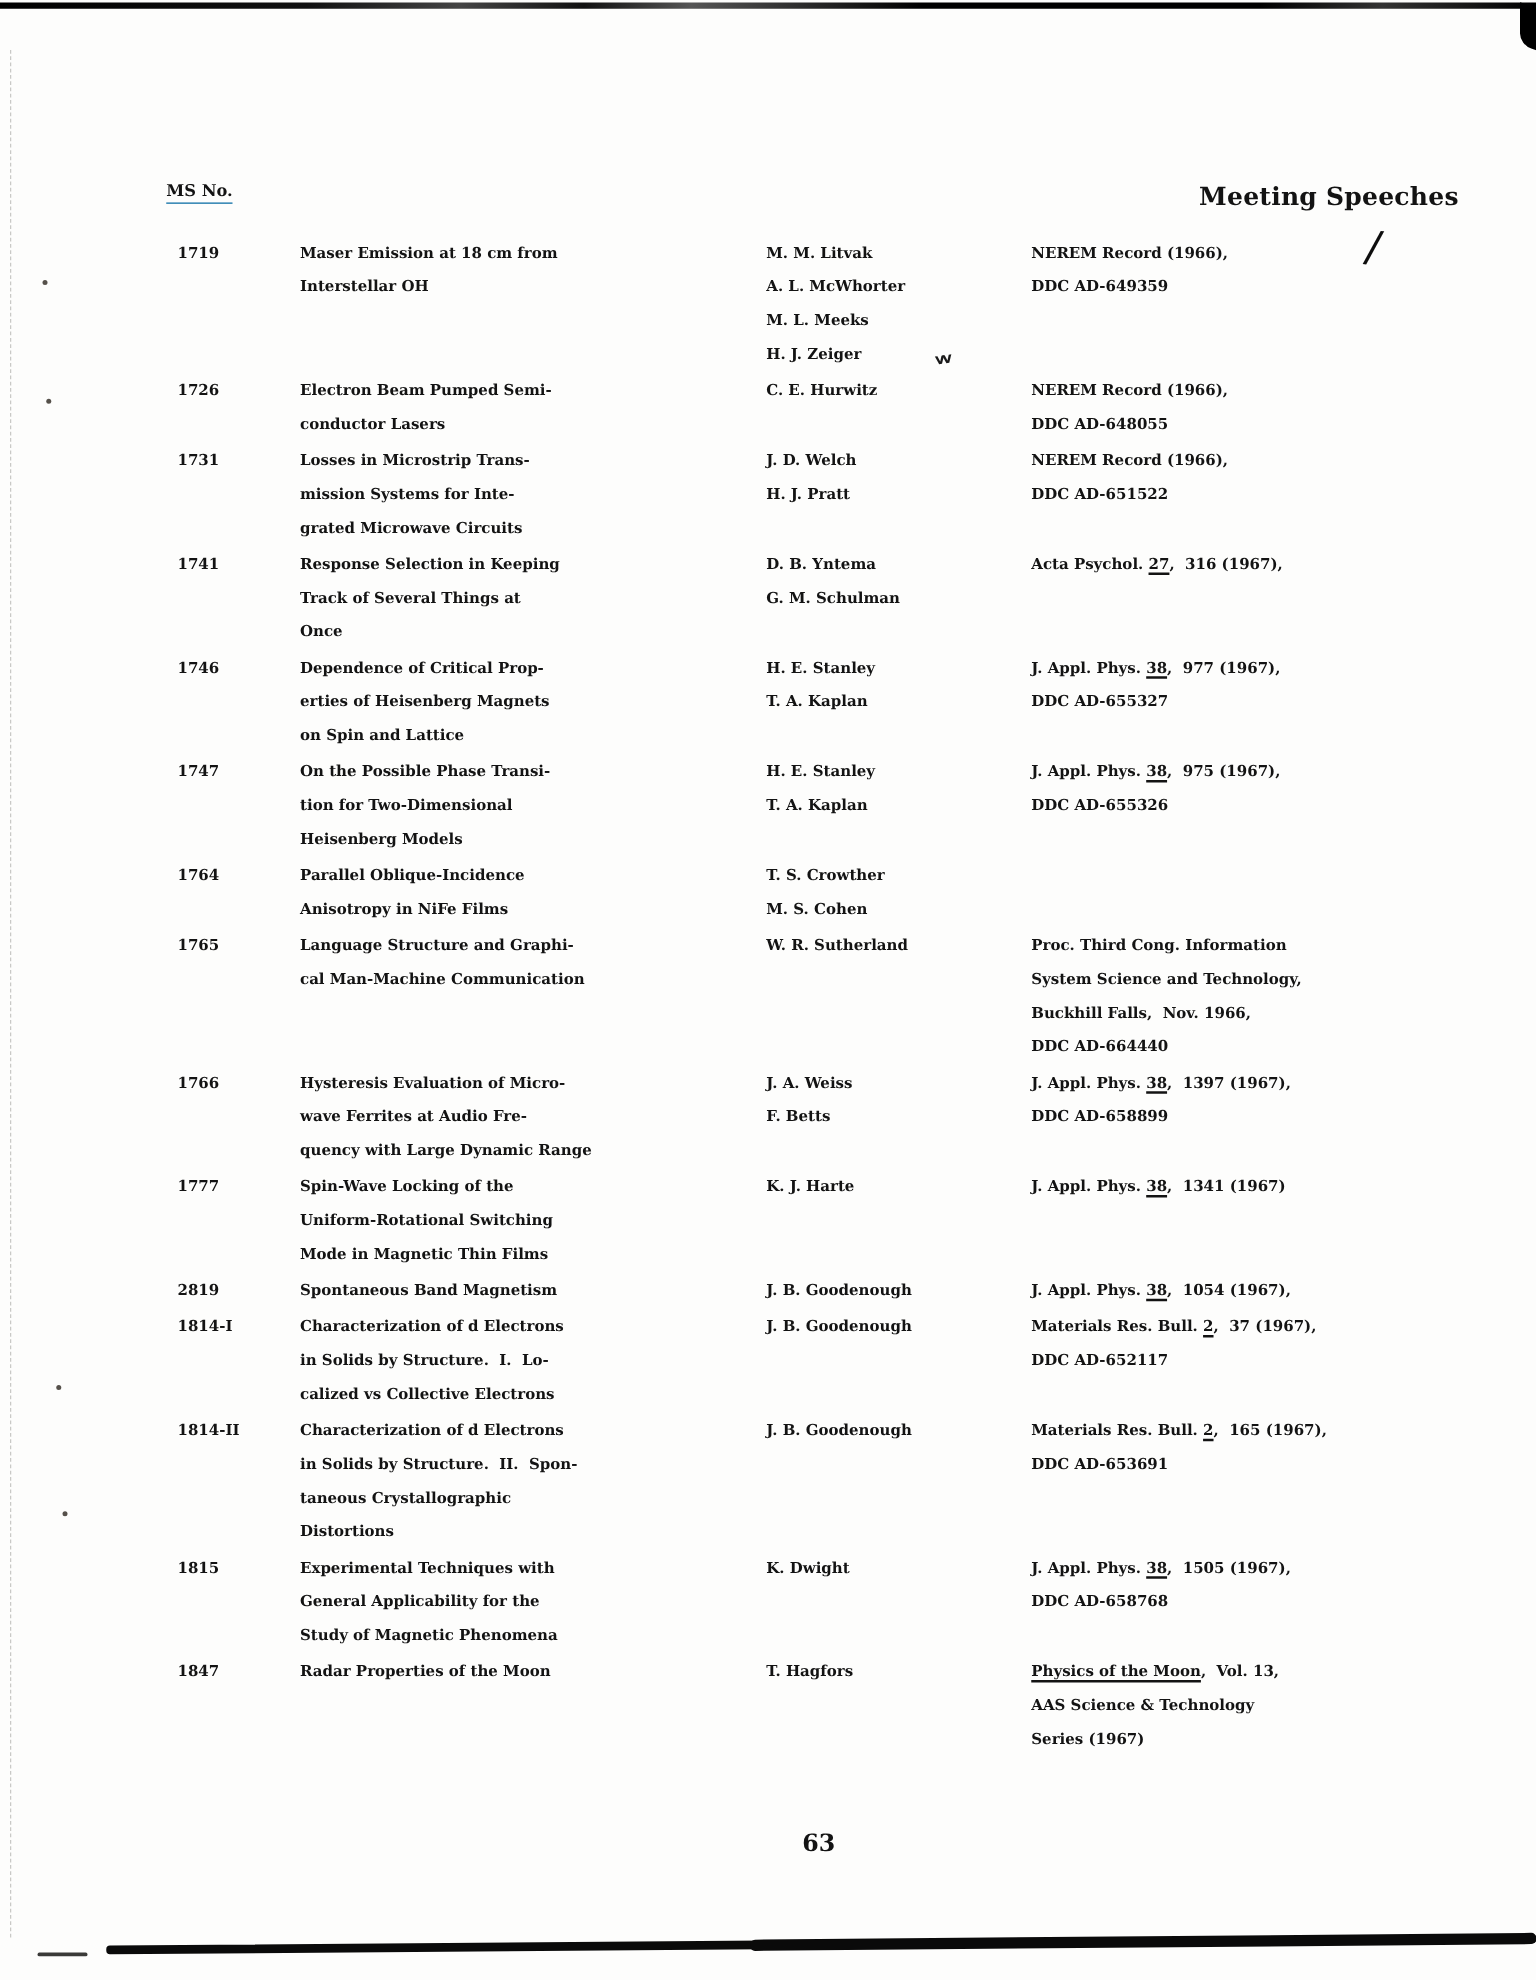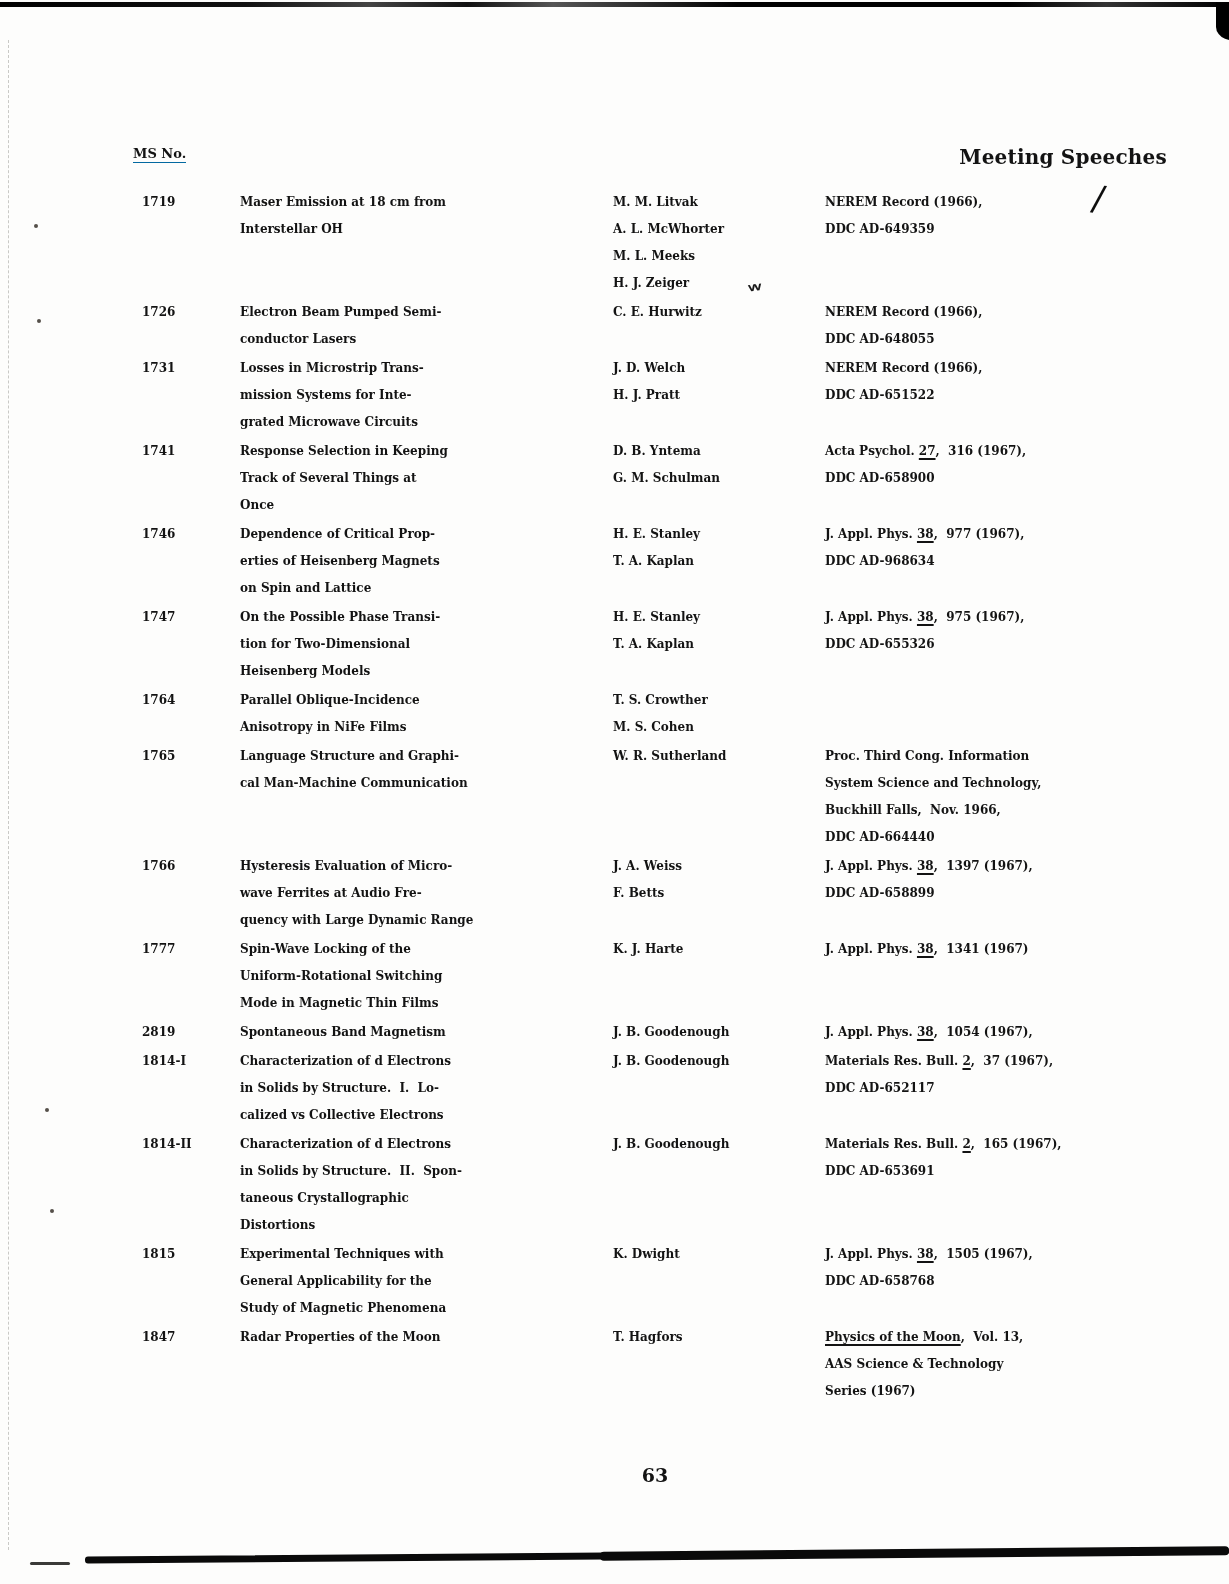--- a/index.html
+++ b/index.html
@@ -185,38 +185,37 @@
           <div><span>Response Selection in Keeping</span></div>
           <div><span>Track of Several Things at</span></div>
           <div><span>Once</span></div>
         </div>
     <div class="cell authors">
           <div><span>D. B. Yntema</span></div>
           <div><span>G. M. Schulman</span></div>
         </div>
     <div class="cell ref">
           <div><span>Acta Psychol. </span><span class="u">27</span><span>,  316 (1967),</span></div>
-          <div><span>DDC AD-658900</span></div>
         </div>
   </div>
 
   <div class="entry">
     <div class="cell ms">1746</div>
     <div class="cell title">
           <div><span>Dependence of Critical Prop-</span></div>
           <div><span>erties of Heisenberg Magnets</span></div>
           <div><span>on Spin and Lattice</span></div>
         </div>
     <div class="cell authors">
           <div><span>H. E. Stanley</span></div>
           <div><span>T. A. Kaplan</span></div>
         </div>
     <div class="cell ref">
           <div><span>J. Appl. Phys. </span><span class="u">38</span><span>,  977 (1967),</span></div>
-          <div><span>DDC AD-968634</span></div>
+          <div><span>DDC AD-655327</span></div>
         </div>
   </div>
 
   <div class="entry">
     <div class="cell ms">1747</div>
     <div class="cell title">
           <div><span>On the Possible Phase Transi-</span></div>
           <div><span>tion for Two-Dimensional</span></div>
           <div><span>Heisenberg Models</span></div>
         </div>

